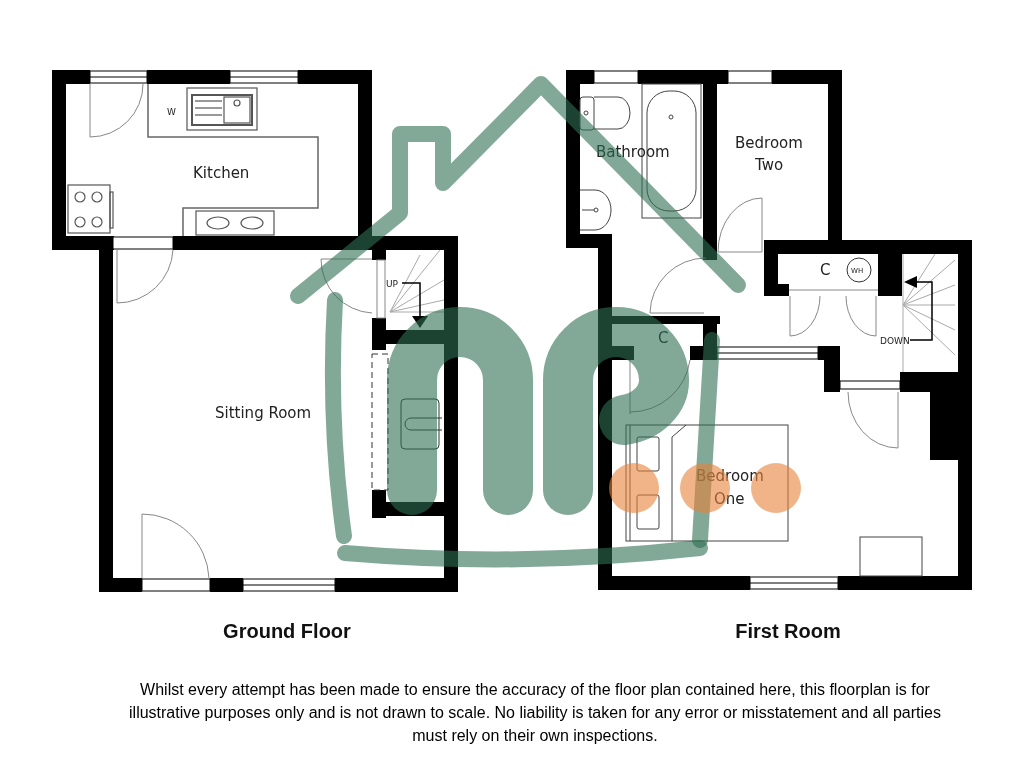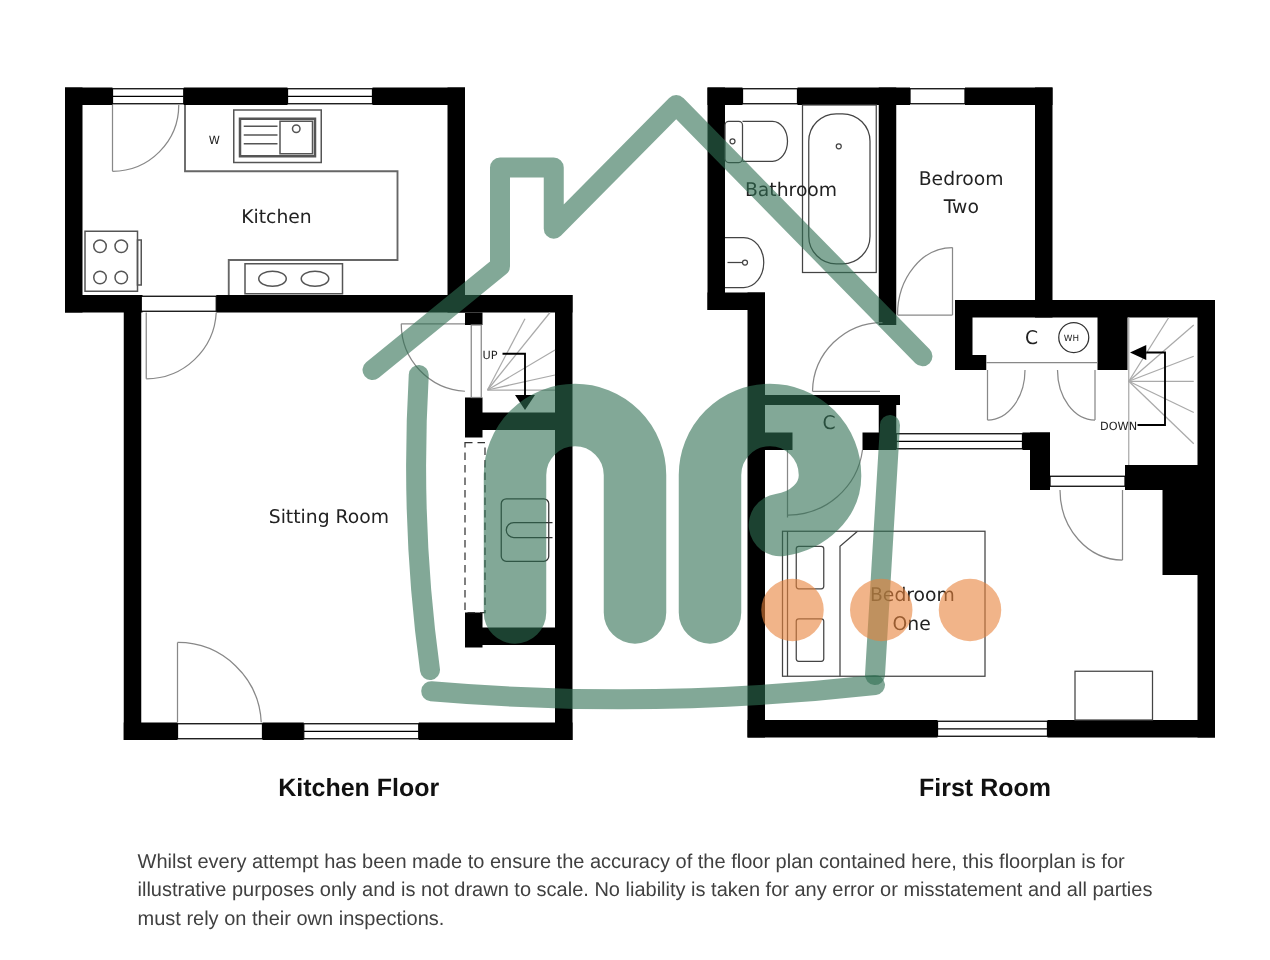--- a/index.html
+++ b/index.html
@@ -4,21 +4,21 @@
 <style>
   html, body { margin: 0; padding: 0; background: #ffffff; }
   body { width: 1016px; height: 768px; position: relative; overflow: hidden; font-family: "DejaVu Sans", sans-serif; }
   #plan { position: absolute; left: 0; top: 0; }
   .room-label { font-family: "DejaVu Sans", sans-serif; font-size: 15px; fill: #222; }
   .small-label { font-family: "DejaVu Sans", sans-serif; font-size: 9px; fill: #222; }
   .c-label { font-family: "DejaVu Sans", sans-serif; font-size: 15px; fill: #222; }
   .floor-title { position: absolute; top: 620px; font-family: "Liberation Sans", sans-serif; font-weight: bold; font-size: 20px; color: #111; text-align: center; width: 300px; }
   #ground-title { left: 137px; }
   #first-title { left: 638px; }
-  #disclaimer { position: absolute; left: 110px; top: 678px; width: 850px; text-align: left; font-family: "Liberation Sans", sans-serif; font-size: 16px; line-height: 23px; color: #404040; }
+  #disclaimer { position: absolute; left: 110px; top: 678px; width: 850px; text-align: center; font-family: "Liberation Sans", sans-serif; font-size: 16px; line-height: 23px; color: #000000; }
 </style>
 </head>
 <body>
 
 <svg id="plan" width="1016" height="768" viewBox="0 0 1016 768" xmlns="http://www.w3.org/2000/svg">
 
   <g>
 
     <g fill="#000">
       <rect x="52" y="70" width="38" height="14"></rect>
@@ -248,15 +248,15 @@
       <path d="M568,490 L568,380 A48,48 0 0 1 664,380 A48,40 0 0 1 624,420"></path>
     </g>
   </g>
   <g fill="#e8823a" fill-opacity="0.6">
     <circle cx="634" cy="488" r="25"></circle>
     <circle cx="705" cy="488" r="25"></circle>
     <circle cx="776" cy="488" r="25"></circle>
   </g>
 </svg>
 
-<div class="floor-title" id="ground-title">Kitchen Floor</div>
+<div class="floor-title" id="ground-title">Ground Floor</div>
 <div class="floor-title" id="first-title">First Room</div>
 <div id="disclaimer">Whilst every attempt has been made to ensure the accuracy of the floor plan contained here, this floorplan is for illustrative purposes only and is not drawn to scale. No liability is taken for any error or misstatement and all parties must rely on their own inspections.</div>
 
 </body></html>

